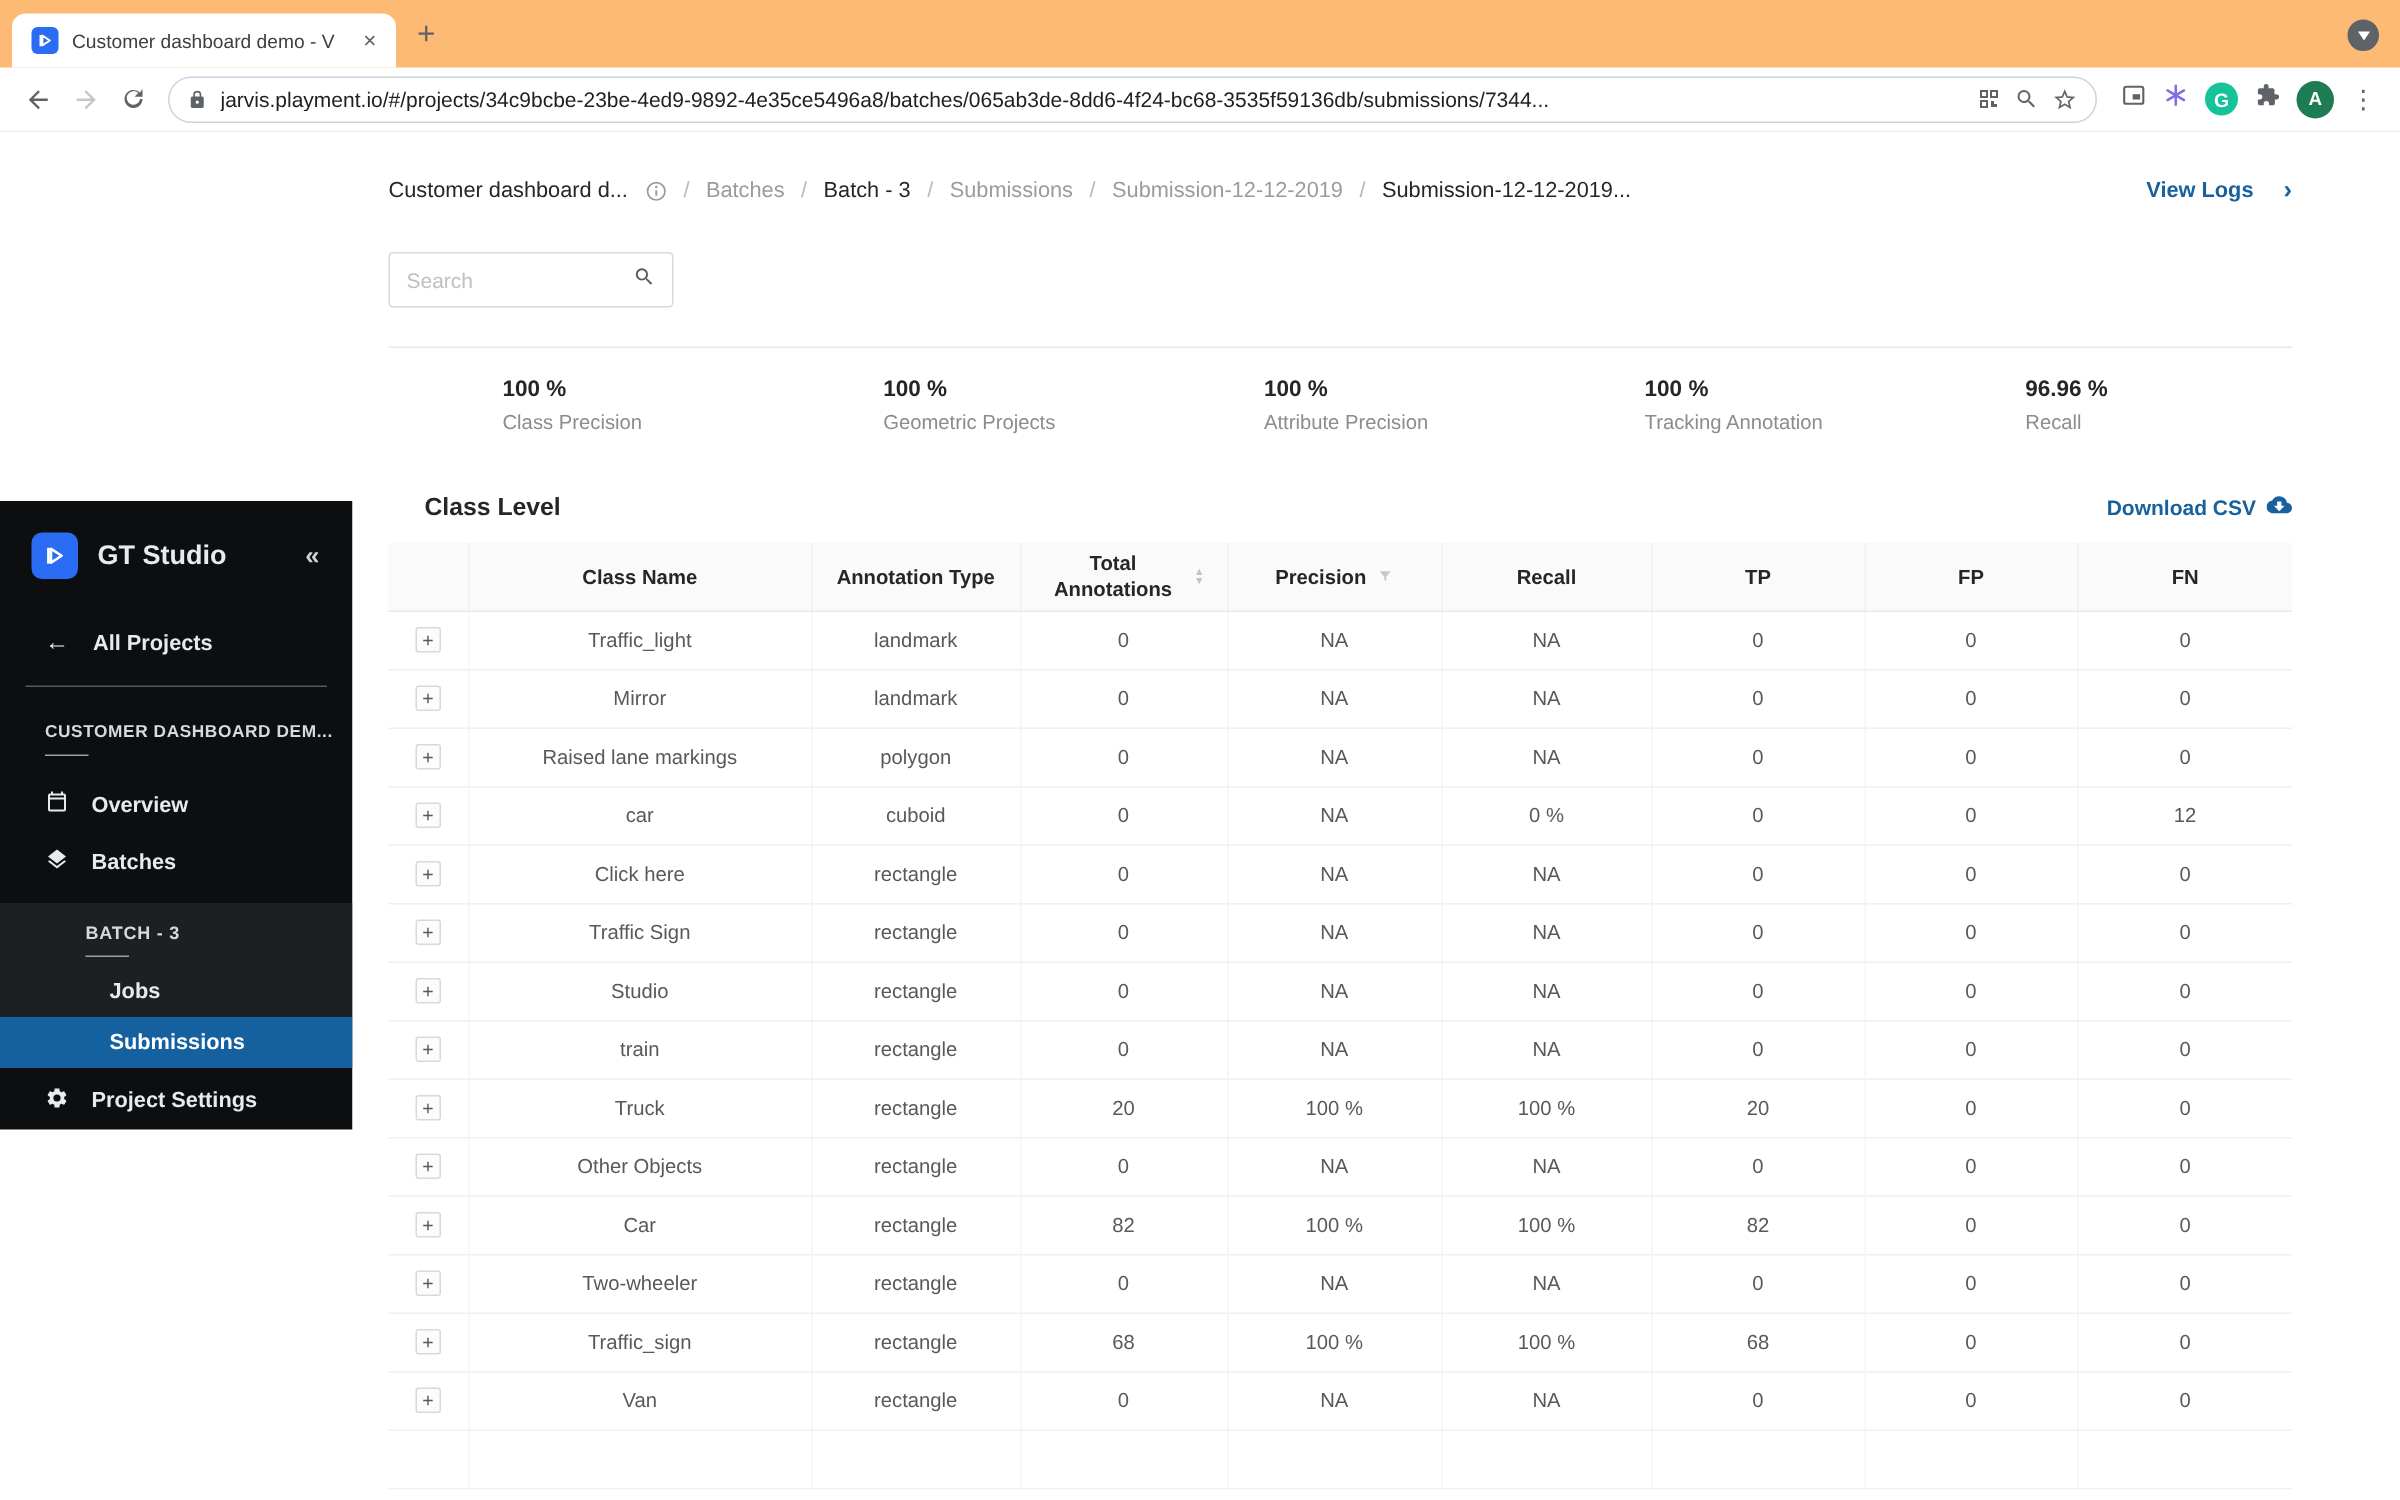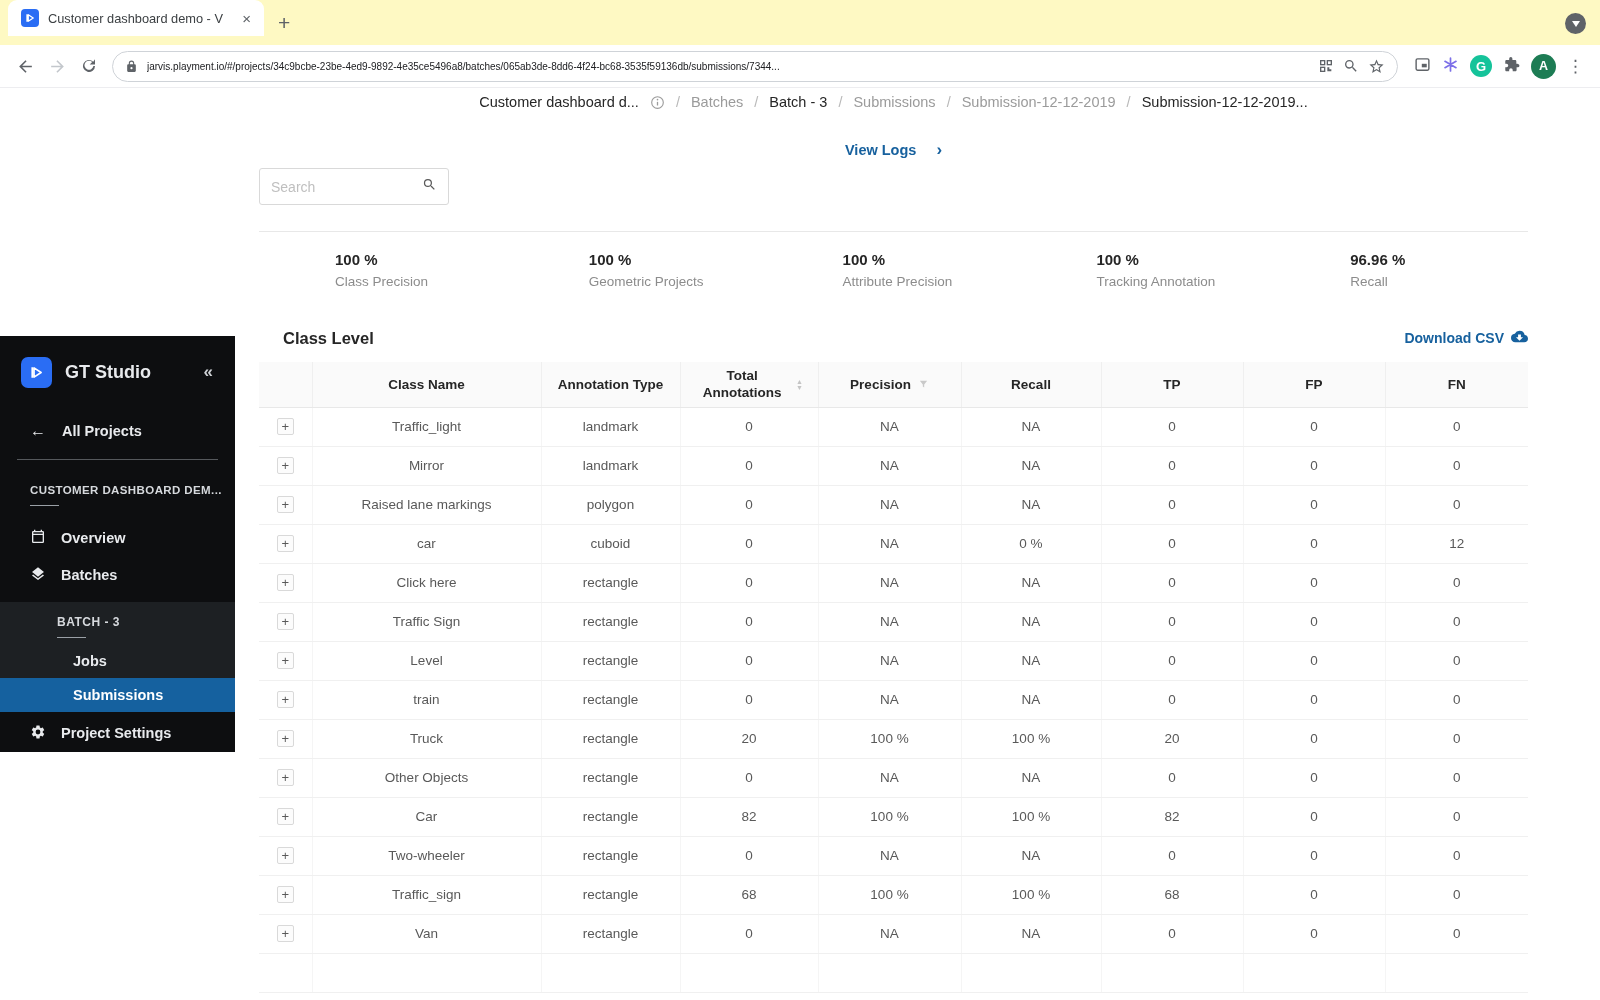--- a/index.html
+++ b/index.html
@@ -1,40 +1,40 @@
 <!DOCTYPE html>
 <html><head>
 <meta charset="utf-8">
 <style>
   * { box-sizing: border-box; margin: 0; padding: 0; }
   html,body { width:1600px; height:1000px; overflow:hidden; background:#fff;
     font-family:"Liberation Sans", sans-serif; }
 
   
-  .tabstrip { height:45px; background:#fef9c3; position:relative;
-    display:flex; align-items:flex-start; padding-left:8px; }
+  .tabstrip { height:45px; background:#fdba74; position:relative;
+    display:flex; align-items:flex-end; padding-left:8px; }
   .btab { width:256px; height:36px; background:#fff; border-radius:9px 9px 0 0;
     display:flex; align-items:center; gap:9px; padding:0 10px 0 13px; }
   .favicon { width:18px; height:18px; border-radius:4px; background:#2a6df4;
     display:flex; align-items:center; justify-content:center; flex-shrink:0; }
   .btab-title { font-size:12.8px; color:#3c4043; white-space:nowrap; overflow:hidden; flex:1; }
   .btab-close { color:#5f6368; font-size:15px; line-height:1; padding:0 3px; }
   .newtab { align-self:center; margin-left:14px; font-size:21px; color:#5f6368;
     font-weight:400; line-height:1; }
   .tabsearch { position:absolute; right:14px; top:13px; width:21px; height:21px;
     border-radius:50%; background:#5f6368; display:flex; align-items:center; justify-content:center; }
   .tabsearch .tri { width:0; height:0; border-left:4.5px solid transparent;
     border-right:4.5px solid transparent; border-top:6px solid #fff; margin-top:1px; }
 
   .toolbar { height:43px; background:#fff; display:flex; align-items:center;
     padding:0 10px 0 10px; gap:2px; border-bottom:1px solid #ededf0; }
   .navbtn { width:30px; height:30px; display:flex; align-items:center; justify-content:center; flex-shrink:0; }
   .omnibox { flex:1; height:31px; border:1.5px solid #cfd3d8; border-radius:16px;
     display:flex; align-items:center; padding:0 12px; gap:9px; margin:0 6px; background:#fff; min-width:0; }
-  .urltext { flex:1; font-size:10px; color:#202124; white-space:nowrap; overflow:hidden; }
+  .urltext { flex:1; font-size:14px; color:#202124; white-space:nowrap; overflow:hidden; }
   .omni-ic { flex-shrink:0; display:flex; align-items:center; }
   .extrow { display:flex; align-items:center; gap:11px; padding:0 6px 0 8px; flex-shrink:0; }
   .gcircle { width:22px; height:22px; border-radius:50%; background:#15c39a; color:#fff;
     font-size:13px; font-weight:bold; display:flex; align-items:center; justify-content:center; }
   .avatar { width:25px; height:25px; border-radius:50%; background:#1d7c54; color:#fff;
     font-size:12.5px; font-weight:bold; display:flex; align-items:center; justify-content:center; }
   .dots { color:#5f6368; font-size:17px; letter-spacing:0; }
 
   
   .app { display:flex; height:911px;align-items:center; }
@@ -54,21 +54,21 @@
   .nav-item { display:flex; align-items:center; gap:15px; padding:9px 0 9px 30px; font-size:14.5px; }
   .batch-section { background:#1d2023; margin-top:8px; padding-top:13px; }
   .batch-label { margin-left:57px; font-size:12px; font-weight:bold; color:#d6d9dd; letter-spacing:.5px; }
   .batch-underline { width:29px; border:none; border-top:1px solid #9aa0a6; margin:8px 0 6px 57px; }
   .sub-item { padding:9px 0 9px 73px; font-size:14.5px; }
   .sub-item.selected { background:#15619f; color:#fff; }
   .settings-item { margin-top:3px; }
 
   .main { flex:1; padding:0 72px 0 24px; position:relative; overflow:hidden; background:#fff; }
 
-  .crumb-row { height:66px; display:flex; align-items:center; justify-content:space-between;flex-direction:column; }
+  .crumb-row { height:66px; display:flex; align-items:center; justify-content:space-between; }
   .breadcrumb { display:flex; align-items:center; gap:11px; font-size:14.5px; min-width:0; }
   .crumb { color:#9b9b9b; white-space:nowrap; }
   .crumb.dark { color:#262626; font-weight:500; }
   .crumb-sep { color:#b9b9b9; }
   .info-icon { display:flex; align-items:center; }
   .view-logs { color:#17619e; font-weight:bold; font-size:14.5px; display:flex;
     align-items:center; gap:20px; white-space:nowrap; }
   .view-logs .chev { font-size:17px; font-weight:bold; }
 
   .tabs-row { display:flex; justify-content:space-between; align-items:flex-start; margin-top:8px; }
@@ -442,21 +442,21 @@
             <td>rectangle</td>
             <td>0</td>
             <td>NA</td>
             <td>NA</td>
             <td>0</td>
             <td>0</td>
             <td>0</td>
           </tr>
           <tr>
             <td><span class="expand-btn">+</span></td>
-            <td>Level</td>
+            <td>Studio</td>
             <td>rectangle</td>
             <td>0</td>
             <td>NA</td>
             <td>NA</td>
             <td>0</td>
             <td>0</td>
             <td>0</td>
           </tr>
           <tr>
             <td><span class="expand-btn">+</span></td>

